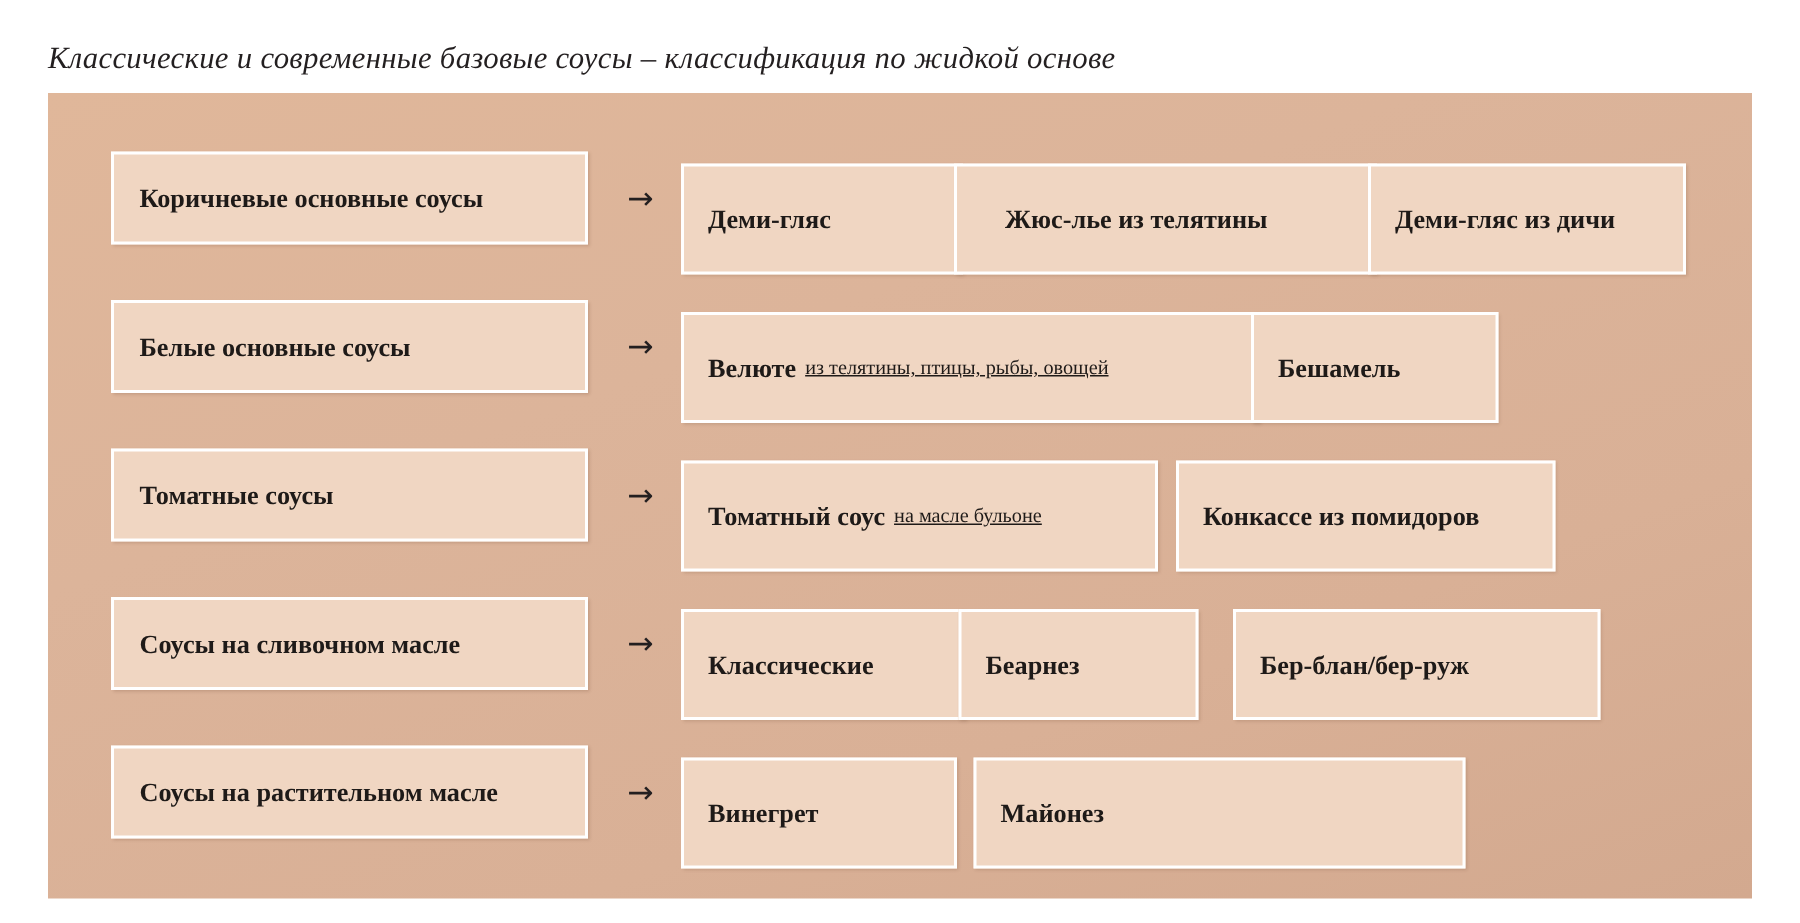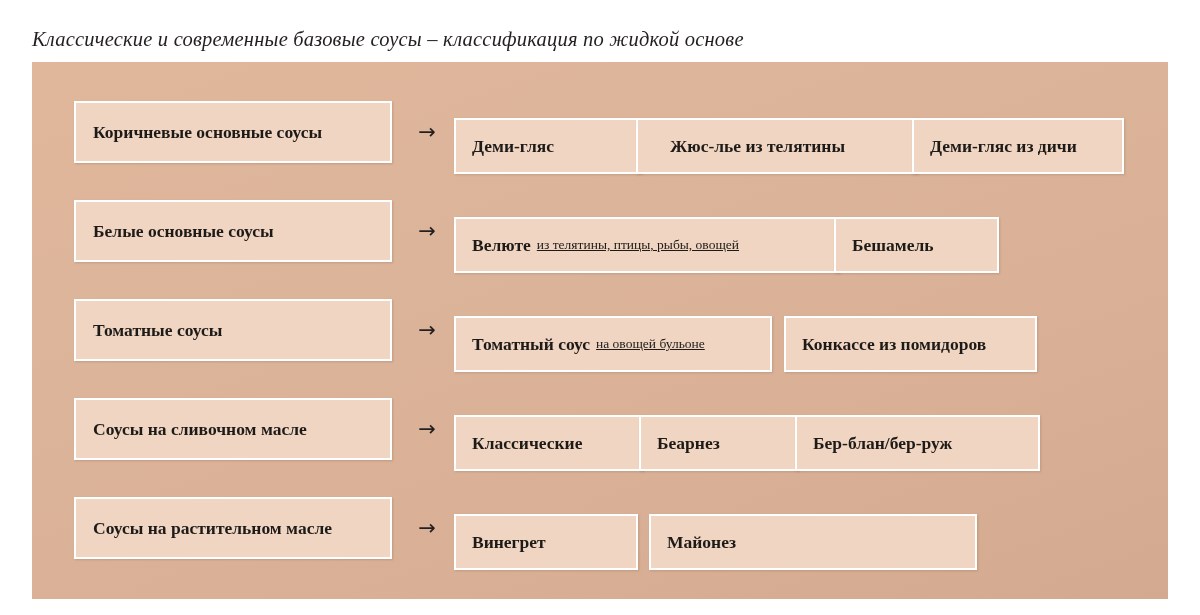--- a/index.html
+++ b/index.html
@@ -81,21 +81,21 @@
     left: 375px;
     width: 40px;
     text-align: center;
     font-family: "DejaVu Sans", sans-serif;
     font-size: 21px;
     color: #231f20;
     line-height: 1;
   }
   .item-box {
     position: absolute;
-    height: 56px;
+    height: 74px;
     box-sizing: border-box;
     background: #f0d6c2;
     border: 2px solid #ffffff;
     display: flex;
     align-items: center;
     padding-left: 16px;
     padding-right: 10px;
     box-shadow: 1px 1px 2px rgba(120, 80, 60, 0.22);
     white-space: nowrap;
     overflow: hidden;
@@ -157,39 +157,39 @@
       </div>
     </div>
 
     <div class="row" style="top: 236px;">
       <div class="cat-box">
         <span class="cat-label">Томатные соусы</span>
       </div>
       <div class="arrow">→</div>
       <div class="item-box" style="left: 422px; width: 318px;">
         <span class="item-main">Томатный соус</span>
-        <span class="item-sub">на овощей бульоне</span>
+        <span class="item-sub">на масле бульоне</span>
       </div>
       <div class="item-box" style="left: 752px; width: 253px;">
         <span class="item-main">Конкассе из помидоров</span>
       </div>
     </div>
 
     <div class="row" style="top: 335px;">
       <div class="cat-box">
         <span class="cat-label">Соусы на сливочном масле</span>
       </div>
       <div class="arrow">→</div>
       <div class="item-box" style="left: 422px; width: 190px;">
         <span class="item-main">Классические</span>
       </div>
       <div class="item-box" style="left: 607px; width: 160px;">
         <span class="item-main">Беарнез</span>
       </div>
-      <div class="item-box" style="left: 763px; width: 245px;">
+      <div class="item-box" style="left: 790px; width: 245px;">
         <span class="item-main">Бер-блан/бер-руж</span>
       </div>
     </div>
 
     <div class="row" style="top: 434px;">
       <div class="cat-box">
         <span class="cat-label">Соусы на растительном масле</span>
       </div>
       <div class="arrow">→</div>
       <div class="item-box" style="left: 422px; width: 184px;">

